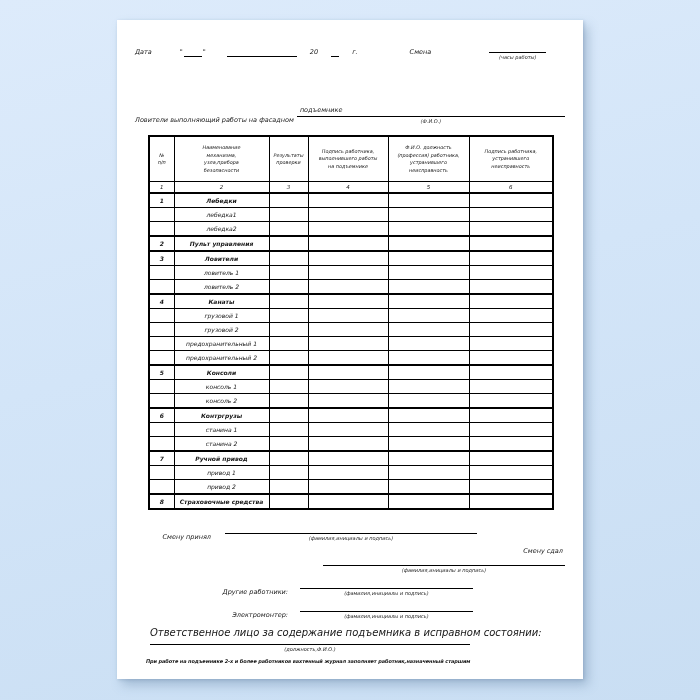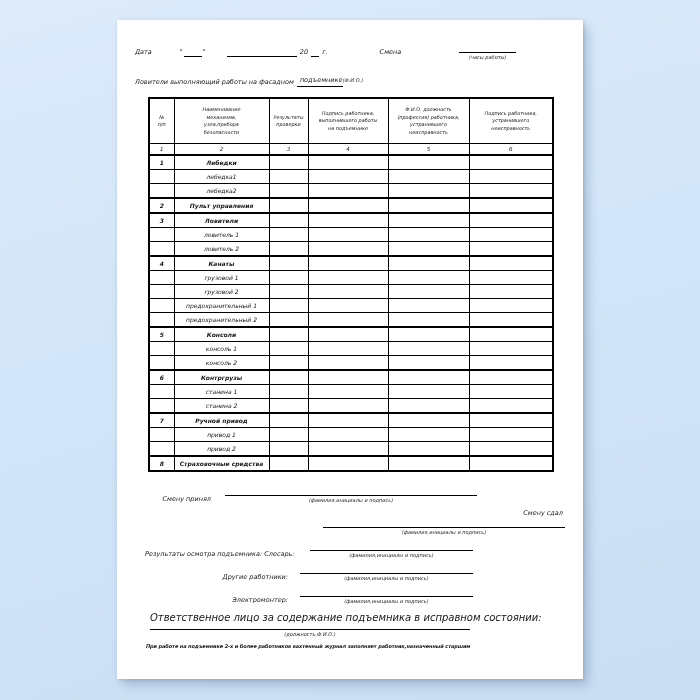--- a/index.html
+++ b/index.html
@@ -16,27 +16,27 @@
     box-shadow: 5px 6px 10px rgba(95,125,160,.38), 1px 1px 3px rgba(95,125,160,.3);
     color:#151515; font-style:italic;
   }
   .blank { display:inline-block; border-bottom:1px solid #000; height:8px; }
   .hint  { font-size:5px; line-height:8px; color:#1b1b1b; }
 
   
   .date-row { display:flex; align-items:center; font-size:6.5px; line-height:9px; }
   .q { margin:0 1px; }
   .w18 { width:18px; } .w70 { width:70px; } .w8 { width:8px; } .w57 { width:57px; }
-  .m28 { margin-left:28px; } .m20 { margin-left:20px; } .m3 { margin-left:3px; }
+  .m28 { margin-left:28px; } .m20 { margin-left:20px; } .m3 { margin-left:13px; }
   .m36 { margin-left:52px; }
   .stack { display:inline-flex; flex-direction:column; align-items:center; margin-left:58px; }
 
   
   .worker-row { display:flex; align-items:flex-end; font-size:6.5px; line-height:9px; margin-top:15px; }
-  .wstack { flex:1; display:flex; flex-direction:row; margin-left:3px; }
+  .wstack { flex:1; display:flex; flex-direction:column; margin-left:3px;margin-top:30px; }
   .wline  { border-bottom:1px solid #000; padding:0 0 1px 3px; }
   .wstack .hint { text-align:center; }
 
   
   table.insp { border-collapse:collapse; table-layout:fixed; width:404px; margin:10px 0 0 13px;
                border:2px solid #000; }
   table.insp th, table.insp td { border:1px solid #000; padding:0 1px; text-align:center; vertical-align:middle; overflow:hidden; }
   table.insp thead th { font-weight:normal; font-style:italic; font-size:4.9px; line-height:7.5px; white-space:pre-line; height:44px; }
   table.insp tr.nums td { font-size:5.5px; height:10px; line-height:10px; }
   table.insp tbody td { font-size:6px; height:13px; line-height:13px; white-space:nowrap; }
@@ -315,27 +315,20 @@
       <span class="hint">(фамилия,инициалы и подпись)</span>
     </span>
   </div>
   <div class="frow frow-2">
     <span class="flabel">Смену сдал</span>
     <span class="fstack">
       <span class="fline"></span>
       <span class="hint">(фамилия,инициалы и подпись)</span>
     </span>
   </div>
-  <div class="frow frow-3">
-    <span class="flabel">Результаты осмотра подъемника: Слесарь:</span>
-    <span class="fstack">
-      <span class="fline"></span>
-      <span class="hint">(фамилия,инициалы и подпись)</span>
-    </span>
-  </div>
   <div class="frow frow-5">
     <span class="flabel">Другие работники:</span>
     <span class="fstack">
       <span class="fline"></span>
       <span class="hint">(фамилия,инициалы и подпись)</span>
     </span>
   </div>
   <div class="frow frow-4">
     <span class="flabel">Электромонтер:</span>
     <span class="fstack">

